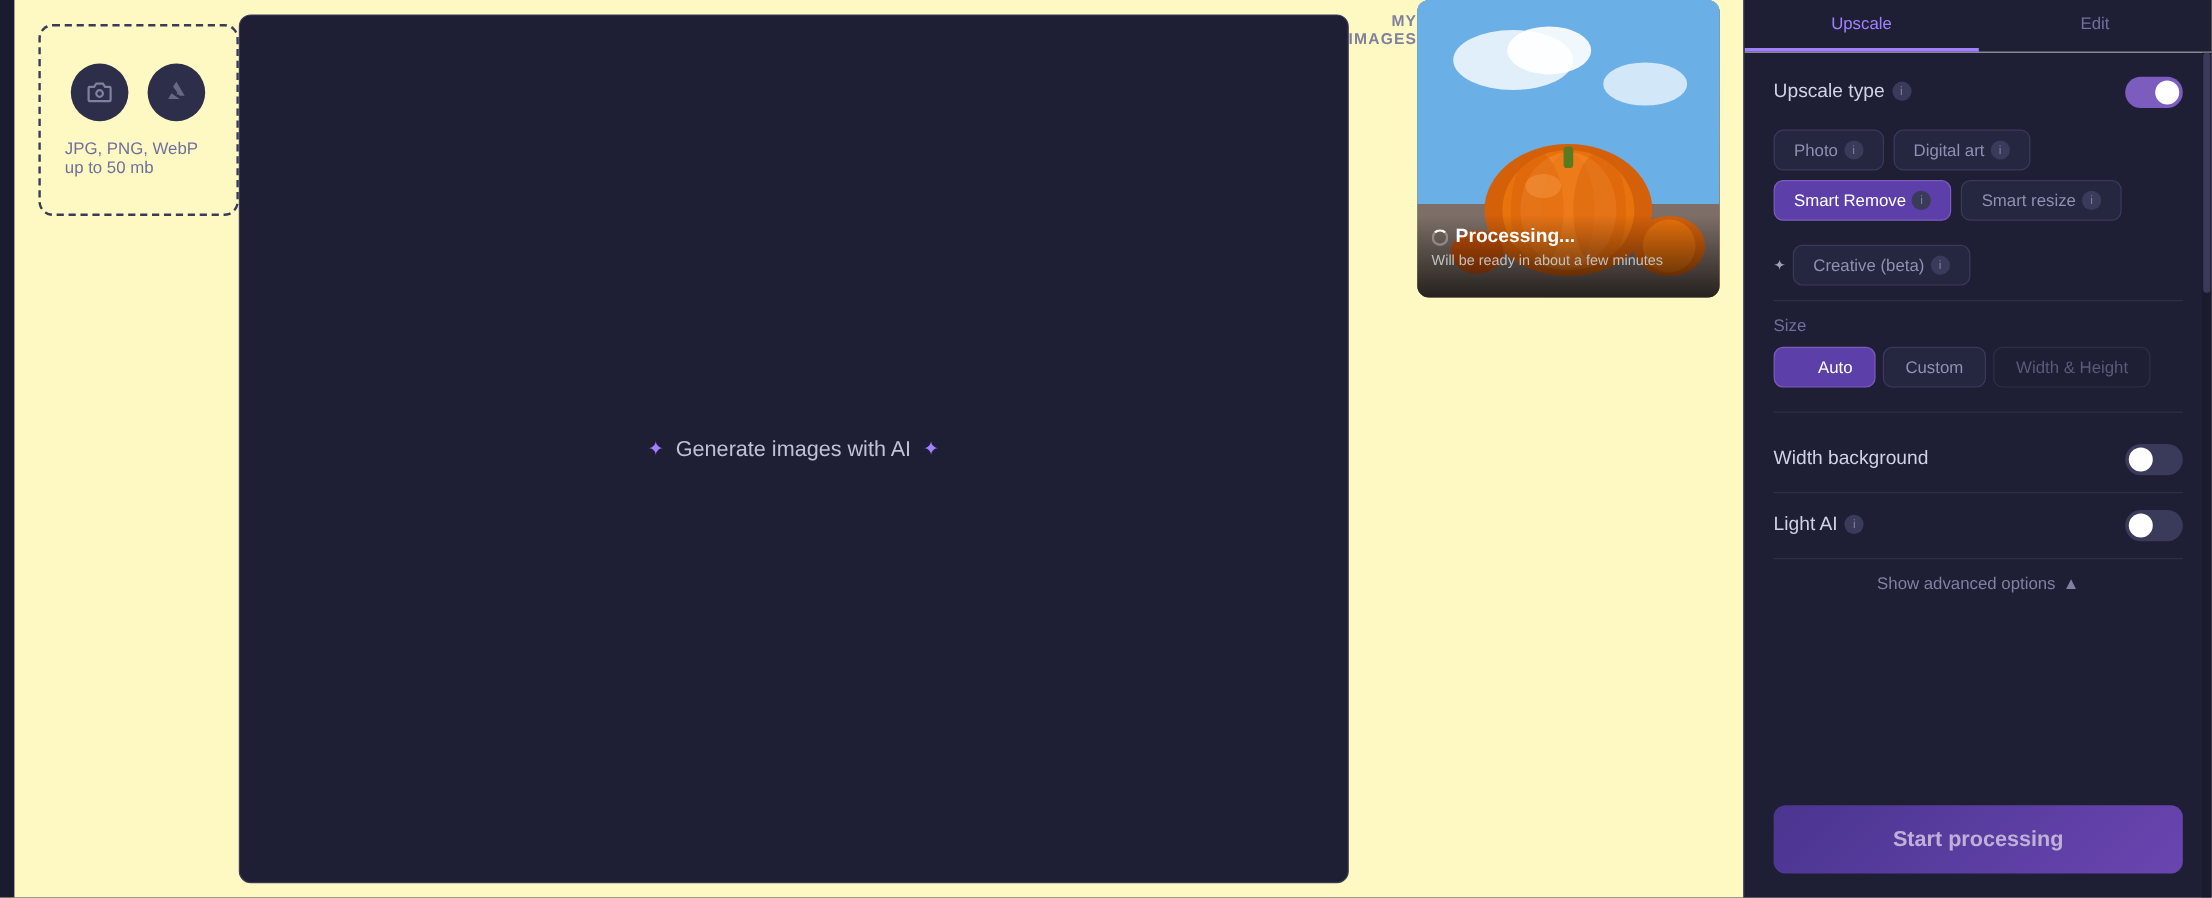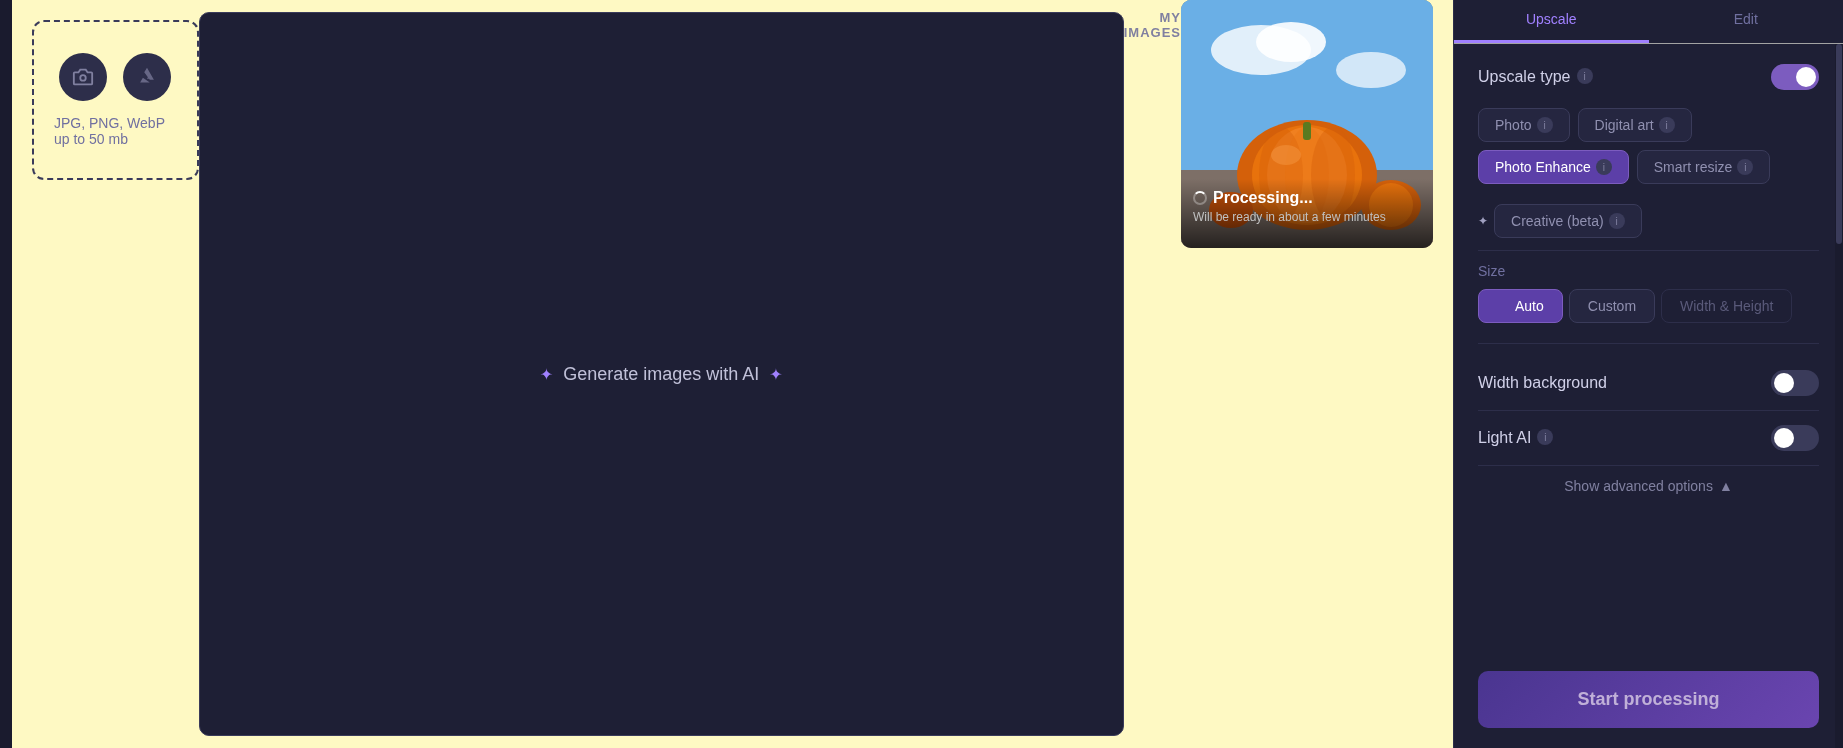--- a/index.html
+++ b/index.html
@@ -545,21 +545,21 @@
     <div class="type-buttons">
       <button class="type-btn">
         <span>Photo</span>
         <span class="info-icon">i</span>
       </button>
       <button class="type-btn">
         <span>Digital art</span>
         <span class="info-icon">i</span>
       </button>
       <button class="type-btn active">
-        <span>Photo Enhance</span>
+        <span>Smart Remove</span>
         <span class="info-icon">i</span>
       </button>
       <button class="type-btn">
         <span>Smart resize</span>
         <span class="info-icon">i</span>
       </button>
     </div>
 
     <div class="creative-row">
       <span class="creative-sparkle">✦</span>

